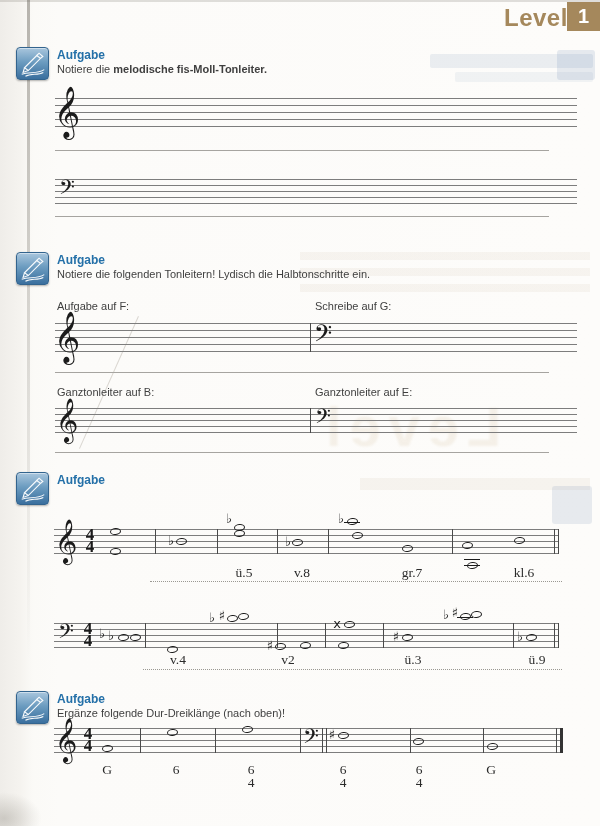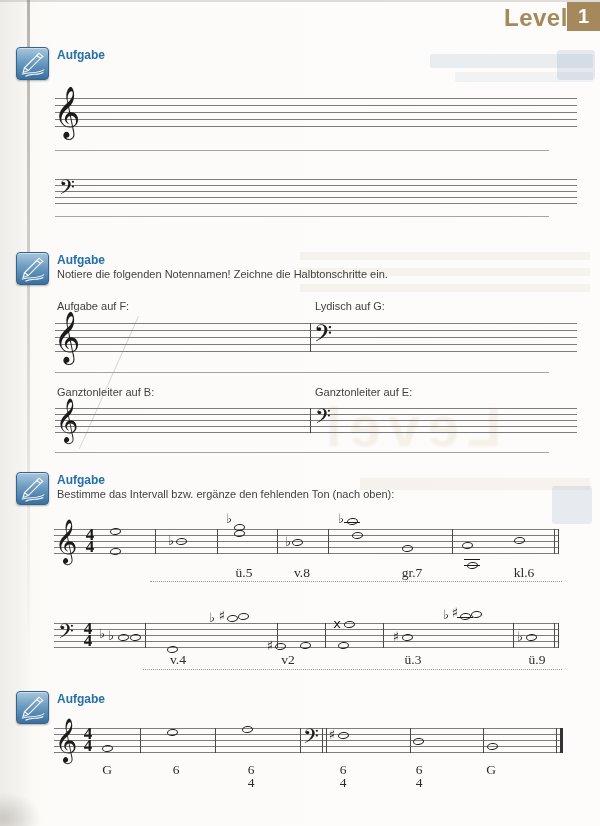--- a/index.html
+++ b/index.html
@@ -74,65 +74,66 @@
       <g stroke="#ffffff" stroke-width="1.2" fill="none" opacity="0.95">
         <path d="M8 21 L21 8 L25 11 L12 24 Z"></path>
           <path d="M8 21 L6.5 26 L12 24"></path>
         <path d="M21 8 L23.5 5.5 L27.5 9 L25 11"></path>
           <path d="M5 28 C13 25 21 28 29 23"></path>
           <path d="M9 30 C15 27 22 29 28 26"></path>
       </g>
     </svg>
   </div>
   <div class="task-heading" style="left:57px;top:48px">Aufgabe</div>
+  <div class="task-line" style="left:57px;top:63px"><span>Notiere die </span><b>melodische fis-Moll-Tonleiter.</b></div>
 
   <div class="task-icon" style="left:16px;top:252px">
     <svg width="31" height="31" viewBox="0 0 33 33">
       <g stroke="#ffffff" stroke-width="1.2" fill="none" opacity="0.95">
         <path d="M8 21 L21 8 L25 11 L12 24 Z"></path>
           <path d="M8 21 L6.5 26 L12 24"></path>
         <path d="M21 8 L23.5 5.5 L27.5 9 L25 11"></path>
           <path d="M5 28 C13 25 21 28 29 23"></path>
           <path d="M9 30 C15 27 22 29 28 26"></path>
       </g>
     </svg>
   </div>
   <div class="task-heading" style="left:57px;top:253px">Aufgabe</div>
-  <div class="task-line" style="left:57px;top:268px">Notiere die folgenden Notennamen! Zeichne die Halbtonschritte ein.</div>
+  <div class="task-line" style="left:57px;top:268px">Notiere die folgenden Tonleitern! Lydisch die Halbtonschritte ein.</div>
   <div class="scale-label" style="left:57px;top:300px">Aufgabe auf F:</div>
-  <div class="scale-label" style="left:315px;top:300px">Lydisch auf G:</div>
+  <div class="scale-label" style="left:315px;top:300px">Schreibe auf G:</div>
   <div class="scale-label" style="left:57px;top:386px">Ganztonleiter auf B:</div>
   <div class="scale-label" style="left:315px;top:386px">Ganztonleiter auf E:</div>
 
   <div class="task-icon" style="left:16px;top:472px">
     <svg width="31" height="31" viewBox="0 0 33 33">
       <g stroke="#ffffff" stroke-width="1.2" fill="none" opacity="0.95">
         <path d="M8 21 L21 8 L25 11 L12 24 Z"></path>
           <path d="M8 21 L6.5 26 L12 24"></path>
         <path d="M21 8 L23.5 5.5 L27.5 9 L25 11"></path>
           <path d="M5 28 C13 25 21 28 29 23"></path>
           <path d="M9 30 C15 27 22 29 28 26"></path>
       </g>
     </svg>
   </div>
   <div class="task-heading" style="left:57px;top:473px">Aufgabe</div>
-  <div class="task-line" style="left:57px;top:488px">Bestimme das Intervall bzw. ergänze den fehlenden Ton (nach oben):</div>
 
   <div class="task-icon" style="left:16px;top:691px">
     <svg width="31" height="31" viewBox="0 0 33 33">
       <g stroke="#ffffff" stroke-width="1.2" fill="none" opacity="0.95">
         <path d="M8 21 L21 8 L25 11 L12 24 Z"></path>
           <path d="M8 21 L6.5 26 L12 24"></path>
         <path d="M21 8 L23.5 5.5 L27.5 9 L25 11"></path>
           <path d="M5 28 C13 25 21 28 29 23"></path>
           <path d="M9 30 C15 27 22 29 28 26"></path>
       </g>
     </svg>
   </div>
   <div class="task-heading" style="left:57px;top:692px">Aufgabe</div>
+  <div class="task-line" style="left:57px;top:707px">Ergänze folgende Dur-Dreiklänge (nach oben)!</div>
 
   <div id="music-layer">
       <div class="sline" style="left: 55px; top: 98px; width: 522px;"></div>
       <div class="sline" style="left: 55px; top: 105px; width: 522px;"></div>
       <div class="sline" style="left: 55px; top: 112px; width: 522px;"></div>
       <div class="sline" style="left: 55px; top: 119px; width: 522px;"></div>
       <div class="sline" style="left: 55px; top: 126px; width: 522px;"></div>
       <div class="clef" style="left: 67px; top: 112px; font-size: 44.8px;">𝄞</div>
       <div class="hline" style="left: 55px; top: 150px; width: 494px;"></div>
       <div class="sline" style="left: 55px; top: 179px; width: 522px;"></div>

